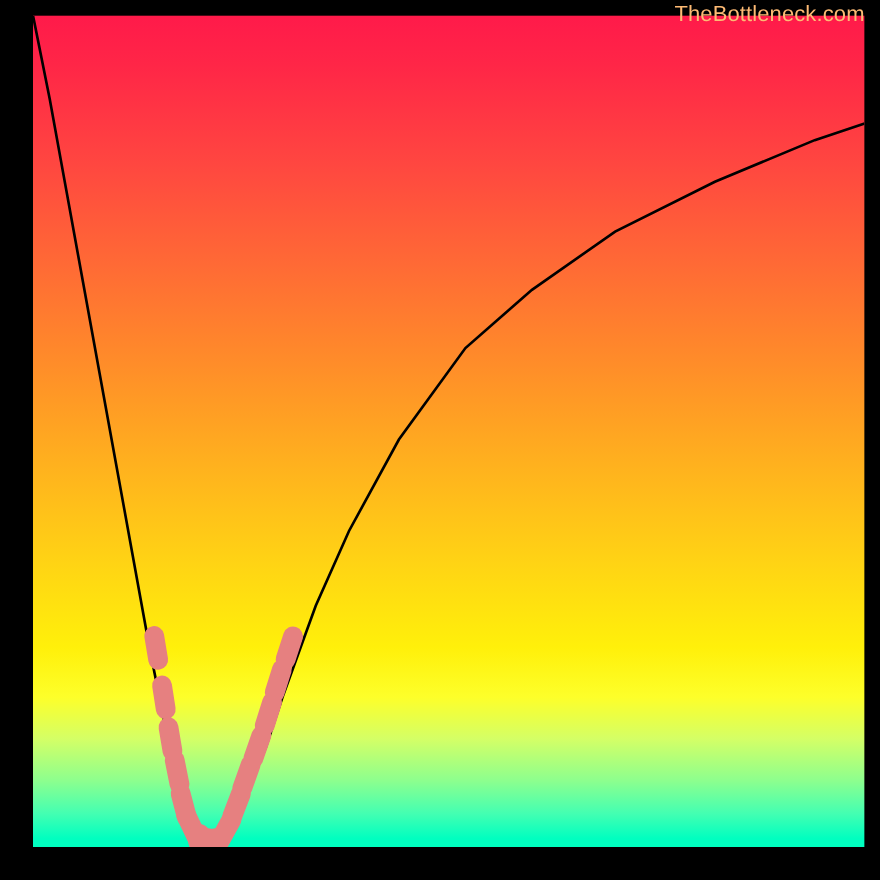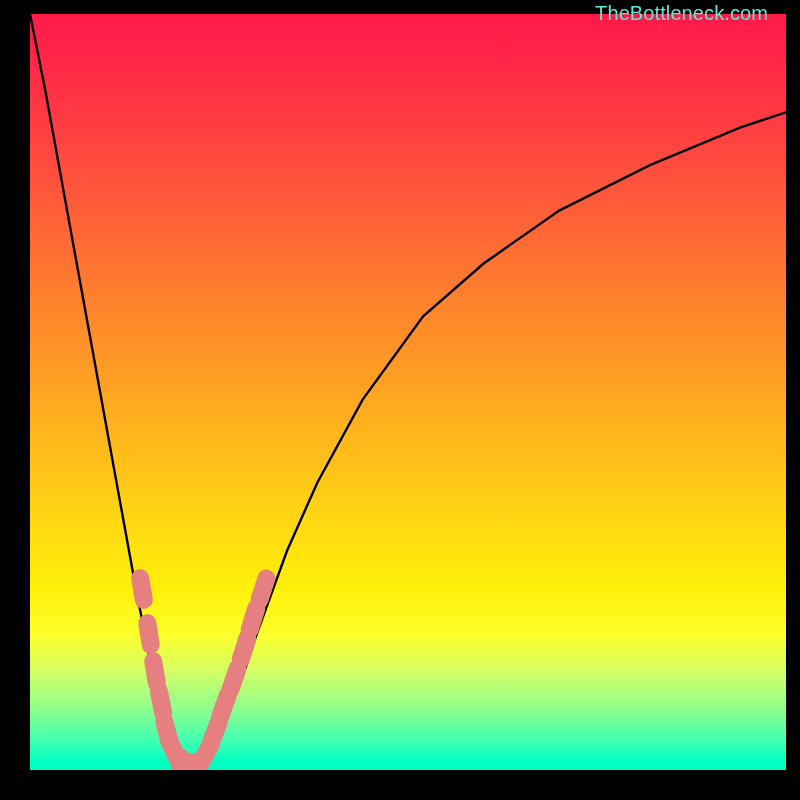--- a/index.html
+++ b/index.html
@@ -46,22 +46,22 @@
       #00ffc0 100%
     );
   }
   svg.curve {
     position: absolute;
     left: 0; top: 0;
   }
   .watermark {
     position: absolute;
     top: 2px;
-    right: 32px;
-    color: #5eead4;
+    right: 14px;
+    color: #fdba74;
     font-size: 20px;
     font-weight: 500;
     letter-spacing: 0.1px;
     font-family: Arial, Helvetica, sans-serif;
   }
   .marker {
     position: absolute;
     background: #e68080;
     border-radius: 10px;
   }

